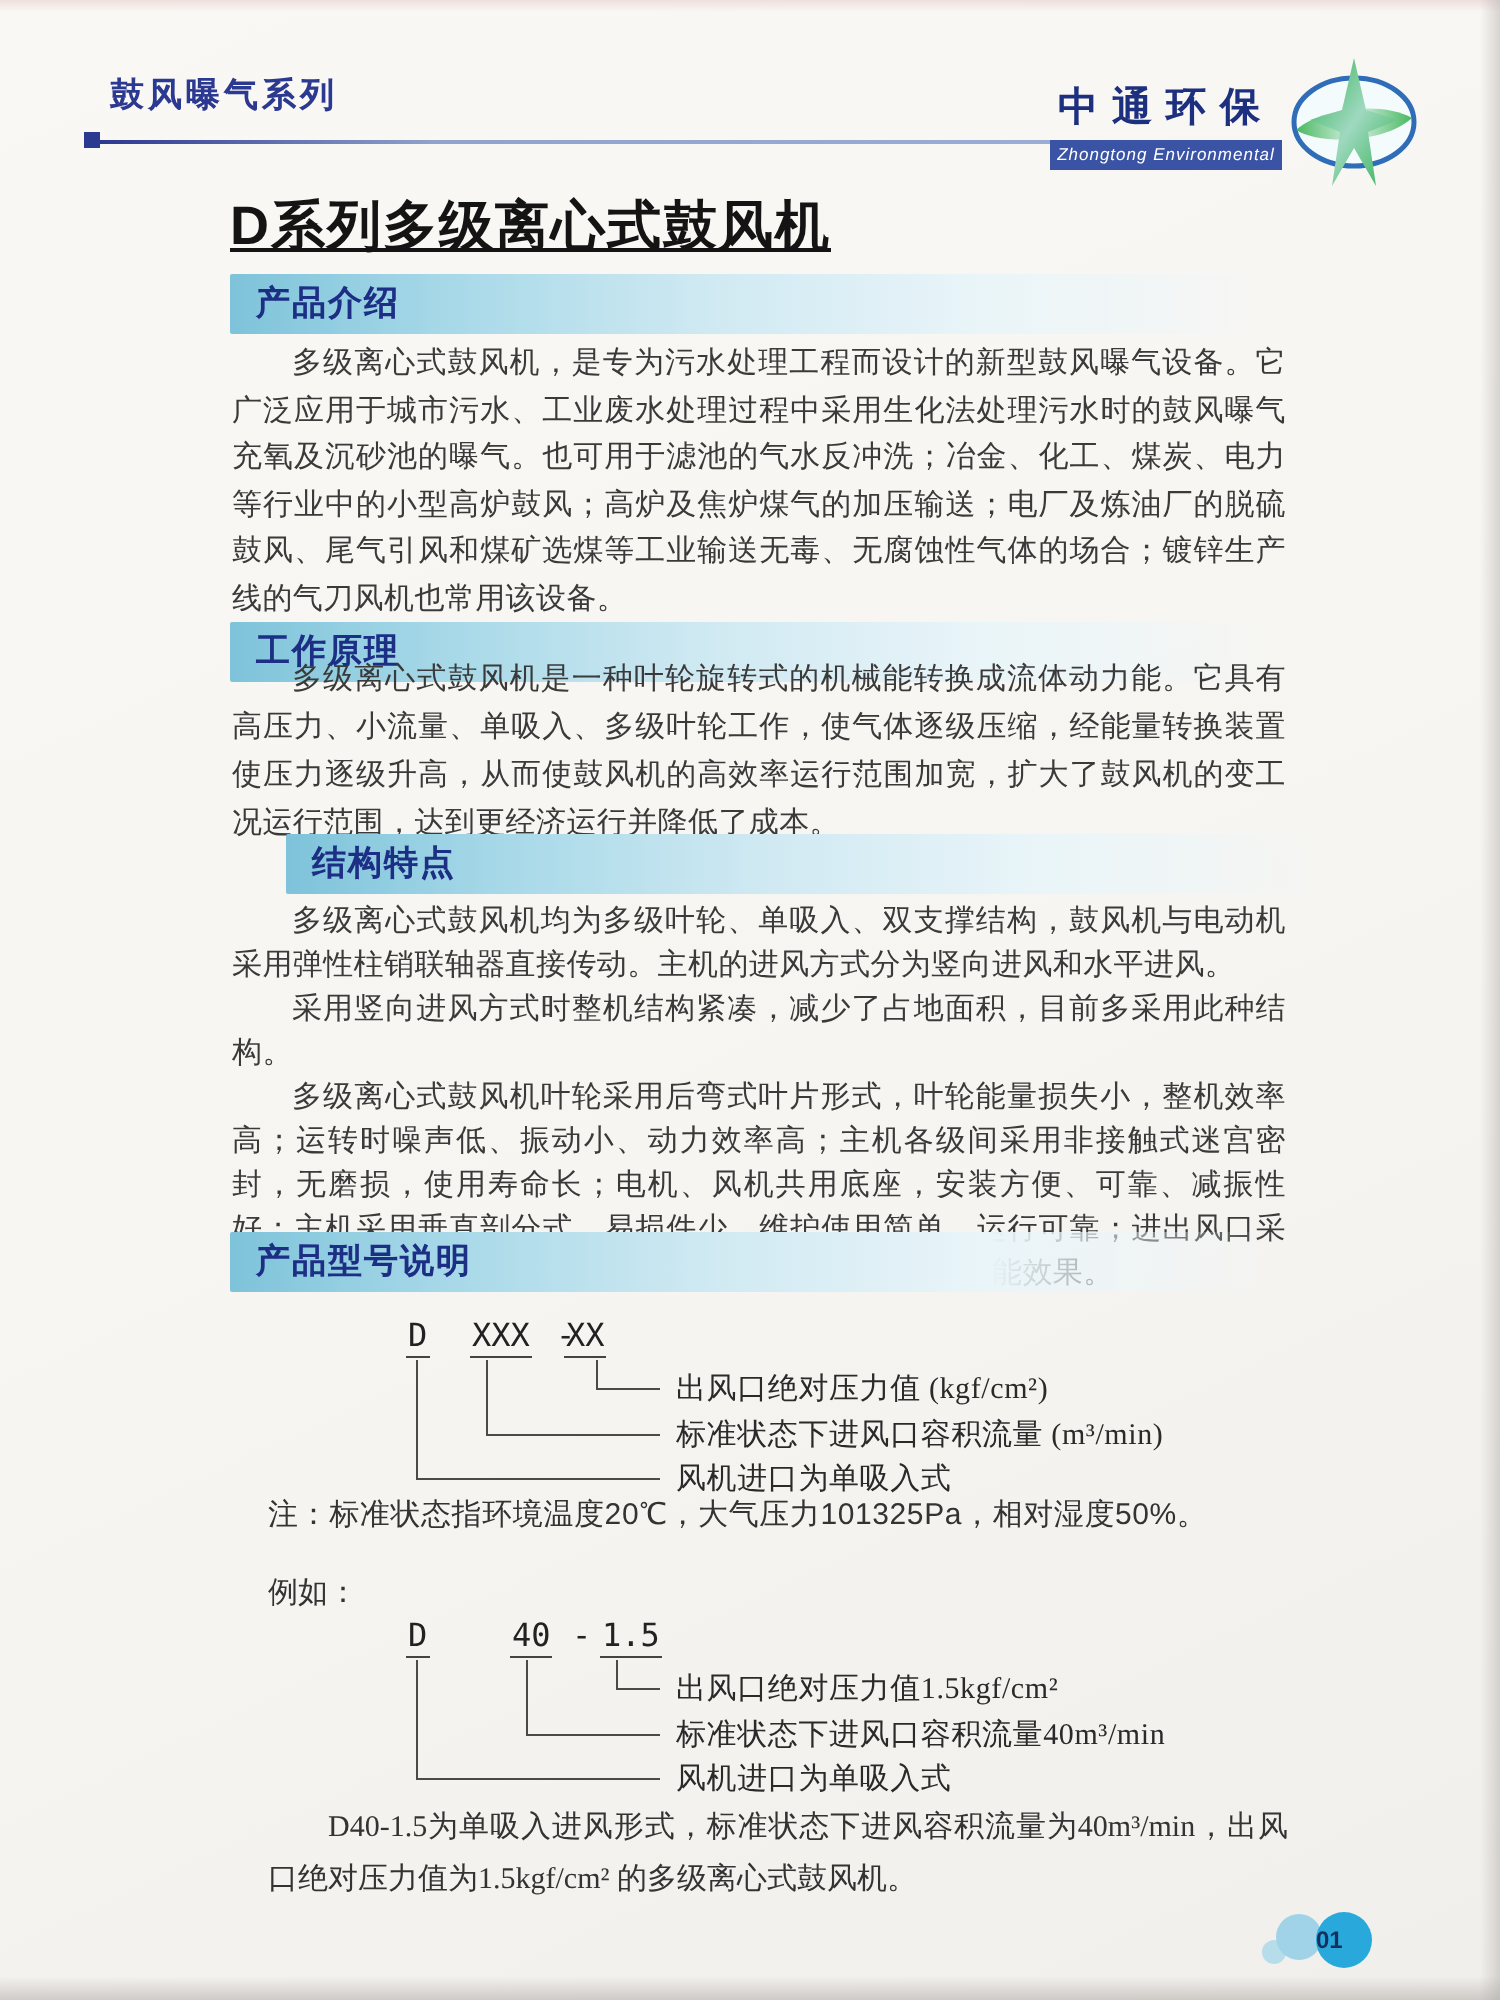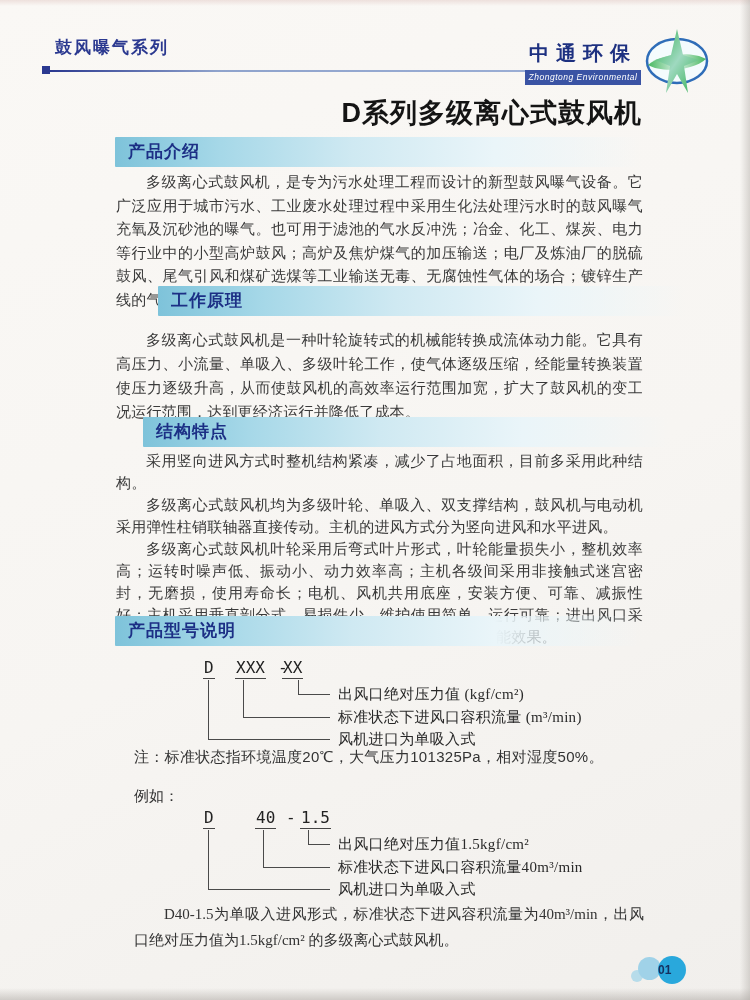--- a/index.html
+++ b/index.html
@@ -24,30 +24,30 @@
   .header-rule{ position:absolute; left:50px; top:70px; width:558px; height:2px;
     background:linear-gradient(to right,#2b3990,#8fa3cc 30%,#9db0d6); }
   .header-rule-square{ position:absolute; left:42px; top:66px; width:8px; height:8px; background:#2b3990; }
   .brand{ position:absolute; left:525px; top:40px; width:116px; text-align:center; }
   .brand-name{ font-size:20px; font-weight:bold; color:#1d3080; letter-spacing:7px; white-space:nowrap;text-align:center; }
   .brand-bar{ margin-top:3px; background:#3a53a4; color:#fff; font-size:8.5px; font-style:italic;
     padding:2px 0 3px; letter-spacing:.5px; }
   .brand-logo{ position:absolute; left:641px; top:25px; width:72px; height:72px; }
 
   
-  .doc-title{ position:absolute; top:95px; left:115px; width:527px; text-align:right;
-    font-size:27px; font-weight:bold; color:#141414; letter-spacing:1px; }
+  .doc-title{ position:absolute; top:95px; left:115px; width:527px; text-align:left;
+    font-size:27px; font-weight:bold; color:#141414; letter-spacing:1px;text-decoration:underline; }
 
   
   .sec-bar{ position:absolute; left:115px; width:527px; height:30px;
     background:linear-gradient(to right,#7ec3da 0%,#a6d8e8 20%,#cfe9f2 45%,#eaf5f9 72%, rgba(240,248,250,0) 100%);
     border-radius:1px; }
   .sec-bar .sec-heading{ display:block; font-size:17px; font-weight:bold; color:#1c2f85;
     line-height:30px; padding-left:13px; letter-spacing:1px; }
-  .bar-intro{ top:137px; } .bar-principle{ top:286px;margin-left:43px; } .bar-structure{ top:417px;margin-left:28px; } .bar-model{ top:616px; }
+  .bar-intro{ top:137px; } .bar-principle{ top:311px; } .bar-structure{ top:417px;margin-left:28px; } .bar-model{ top:616px; }
 
   
   .body-text{ position:absolute; left:116px; width:527px; font-size:15px; color:#3a3a3a;
     text-align:justify; text-indent:2em; letter-spacing:.2px; }
   .p-intro{ top:170px; line-height:23.5px; }
   .p-principle{ top:328px; line-height:24px; }
   .p-structure{ top:450px; line-height:22px; }
   .p-structure p{ text-indent:2em; }
 
   
@@ -120,22 +120,22 @@
 
   <div class="sec-bar bar-principle">
     <span class="sec-heading">工作原理</span>
   </div>
   <div class="body-text p-principle">多级离心式鼓风机是一种叶轮旋转式的机械能转换成流体动力能。它具有高压力、小流量、单吸入、多级叶轮工作，使气体逐级压缩，经能量转换装置使压力逐级升高，从而使鼓风机的高效率运行范围加宽，扩大了鼓风机的变工况运行范围，达到更经济运行并降低了成本。</div>
 
   <div class="sec-bar bar-structure">
     <span class="sec-heading">结构特点</span>
   </div>
   <div class="body-text p-structure">
+    <p>多级离心式鼓风机均为多级叶轮、单吸入、双支撑结构，鼓风机与电动机采用弹性柱销联轴器直接传动。主机的进风方式分为竖向进风和水平进风。</p>
     <p>采用竖向进风方式时整机结构紧凑，减少了占地面积，目前多采用此种结构。</p>
-    <p>多级离心式鼓风机均为多级叶轮、单吸入、双支撑结构，鼓风机与电动机采用弹性柱销联轴器直接传动。主机的进风方式分为竖向进风和水平进风。</p>
     <p>多级离心式鼓风机叶轮采用后弯式叶片形式，叶轮能量损失小，整机效率高；运转时噪声低、振动小、动力效率高；主机各级间采用非接触式迷宫密封，无磨损，使用寿命长；电机、风机共用底座，安装方便、可靠、减振性好；主机采用垂直剖分式，易损件少，维护使用简单，运行可靠；进出风口采用蝶阀调节，即使在非设计工况下运转也能取得良好的节能效果。</p>
   </div>
 
   <div class="sec-bar bar-model">
     <span class="sec-heading">产品型号说明</span>
   </div>
 
   <div class="diagram diagram-generic">
     <span class="code-part" style="left:88px">D</span>
     <span class="code-part" style="left:120px">XXX</span>

